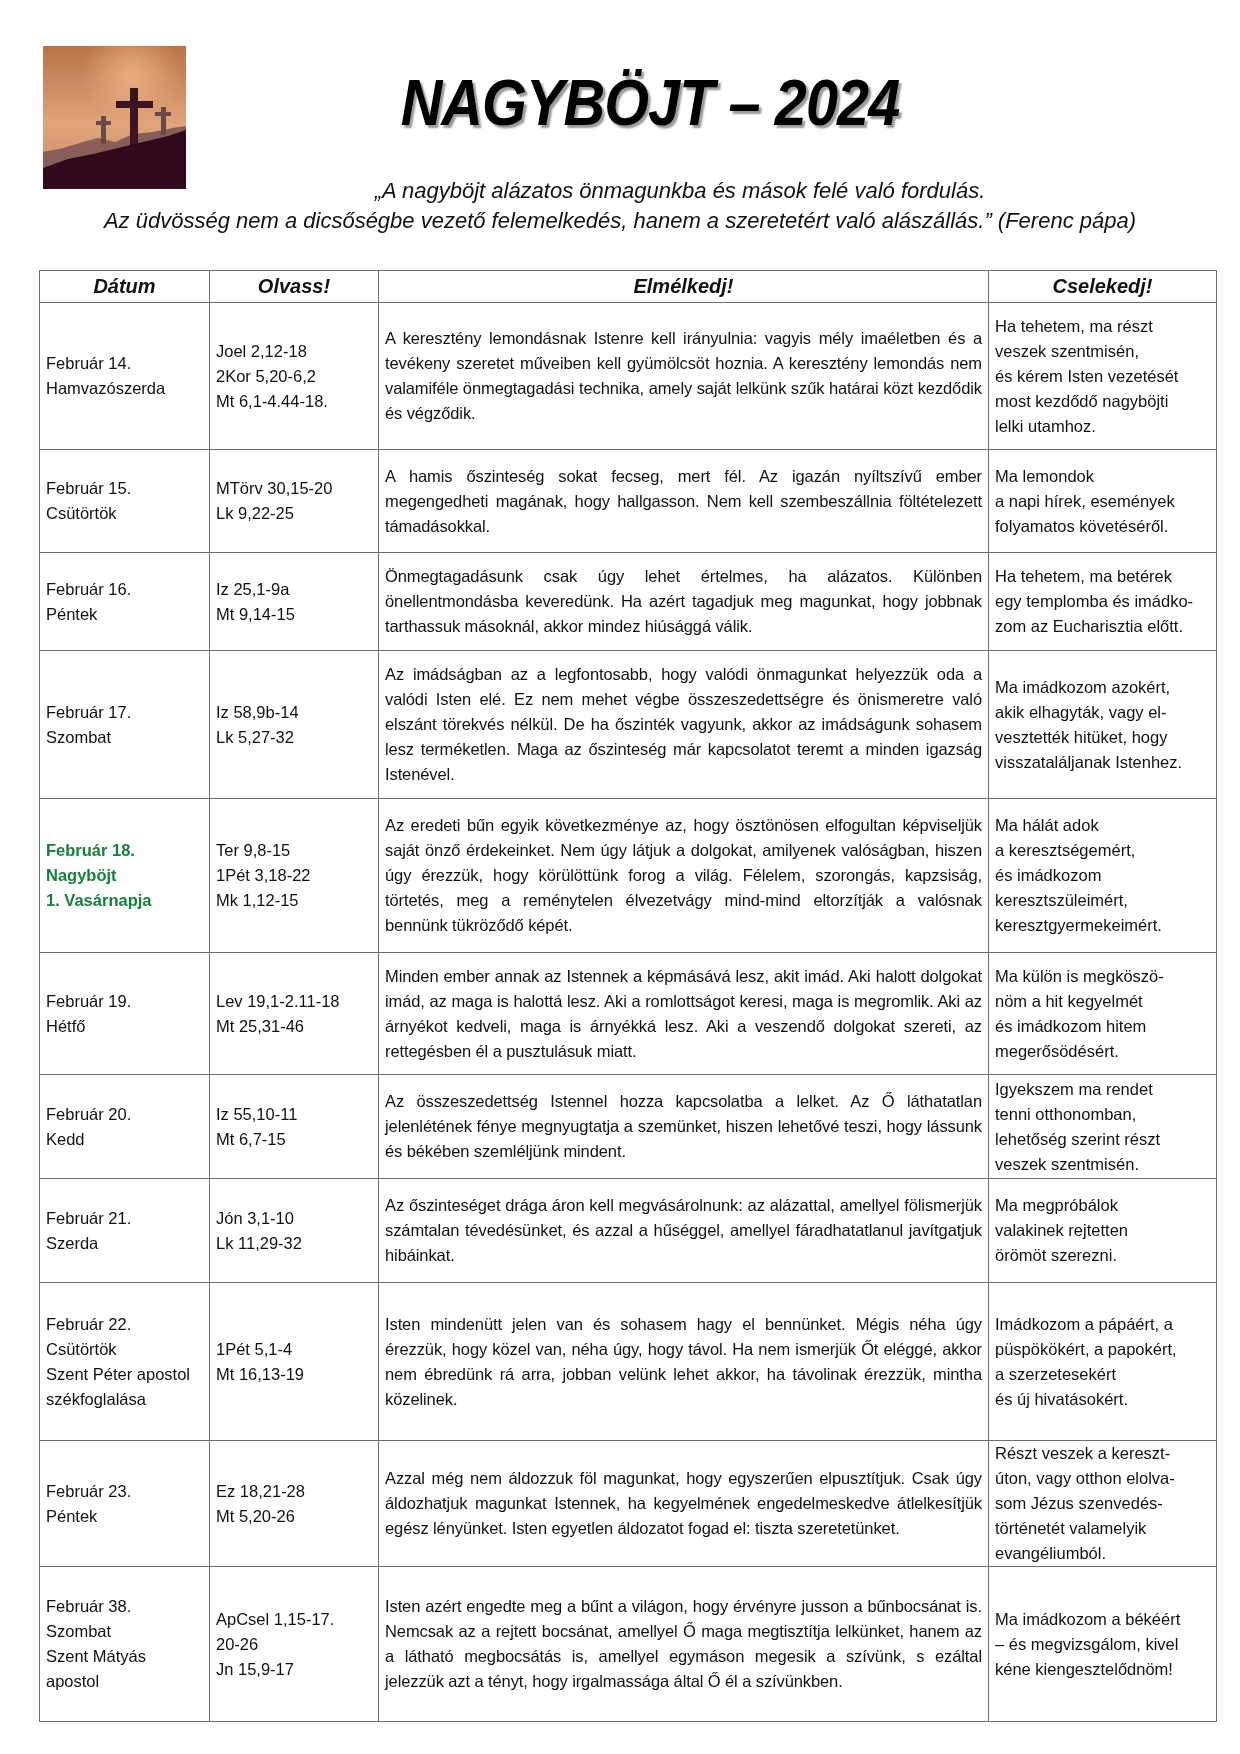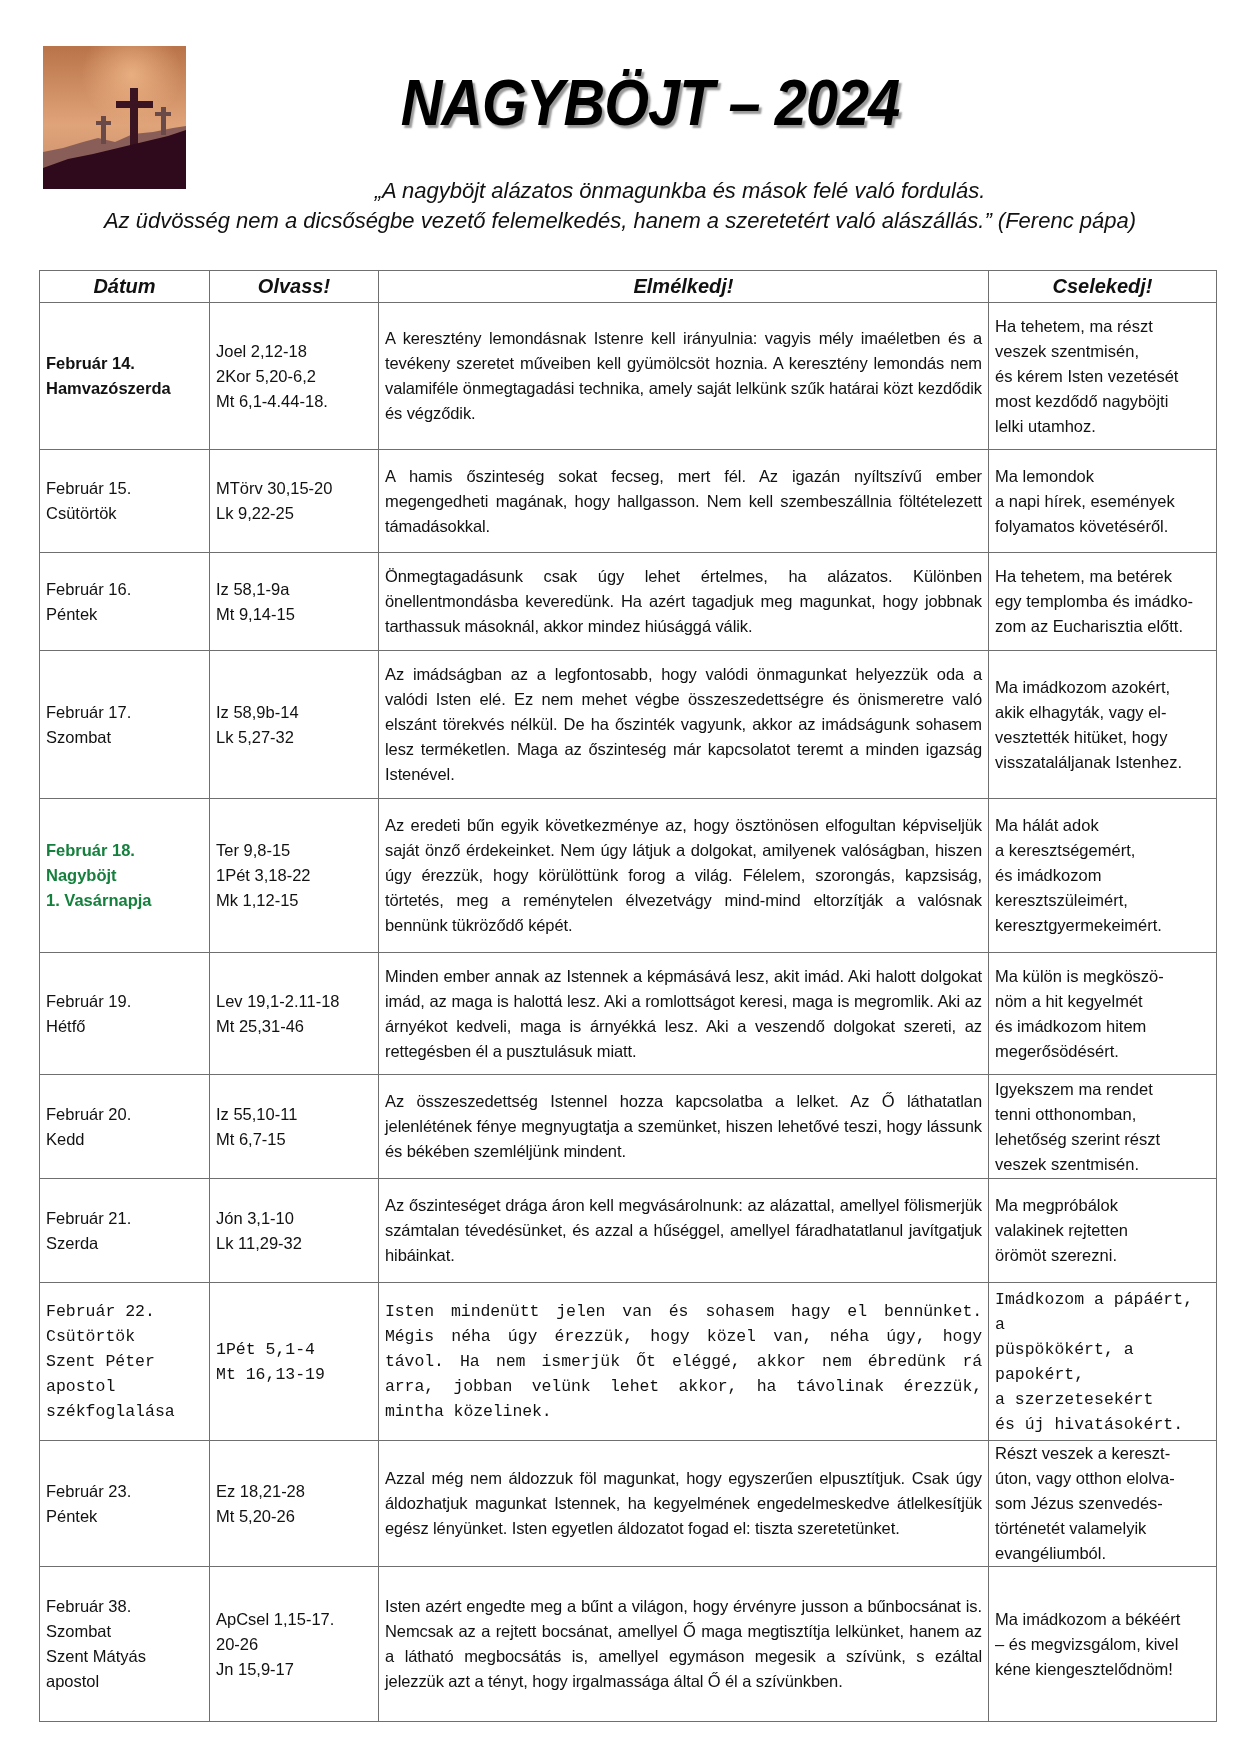--- a/index.html
+++ b/index.html
@@ -8,21 +8,21 @@
   .title { position:absolute; left:0; width:1240px; top:66px; text-align:center; font-family:"Liberation Sans", sans-serif; font-weight:bold; font-style:italic; font-size:64px; letter-spacing:-1px; color:#000; text-shadow:3px 3px 2px #9a9a9a; transform:scaleX(0.9); transform-origin:650px 0; }
   .title span { display:inline-block; padding-left:60px; }
   .quote { position:absolute; left:0; width:1240px; text-align:center; font-style:italic; font-size:22px; color:#111; }
   .q1 { top:178px; padding-left:120px; box-sizing:border-box; }
   .q2 { top:208px; }
   table.grid { position:absolute; left:39px; top:270px; width:1177px; border-collapse:collapse; table-layout:fixed; }
   table.grid td, table.grid th { border:1.5px solid #6f6f6f; padding:0 6px; vertical-align:middle; font-size:16.5px; line-height:25px;margin-top:14px; }
   table.grid th { font-style:italic; font-weight:bold; font-size:20px; height:31px; text-align:center; }
   td.date, td.read, td.act { text-align:left; }
   td.med { text-align:justify; padding:0 7px 0 8px; letter-spacing:-0.1px; }
-  td.date.bold { font-weight:bold; }
+  td.date.bold { font-weight:normal; }
   td.date.red { color:#15803d; font-weight:bold; }
   .line { display:block; }
 </style>
 </head>
 <body>
 
 <div class="logo">
   <svg width="143" height="143" viewBox="0 0 143 143">
     <defs>
       <linearGradient id="sky" x1="0" y1="0" x2="0" y2="1">
@@ -102,21 +102,21 @@
           <span class="line">a napi hírek, események</span>
           <span class="line">folyamatos követéséről.</span>
         </td>
       </tr>
       <tr style="height: 98px;">
         <td class="date">
           <span class="line">Február 16.</span>
           <span class="line">Péntek</span>
         </td>
         <td class="read">
-          <span class="line">Iz 58,1-9a</span>
+          <span class="line">Iz 25,1-9a</span>
           <span class="line">Mt 9,14-15</span>
         </td>
         <td class="med">Önmegtagadásunk csak úgy lehet értelmes, ha alázatos. Különben önellentmondásba keveredünk. Ha azért tagadjuk meg magunkat, hogy jobbnak tarthassuk másoknál, akkor mindez hiúsággá válik.</td>
         <td class="act">
           <span class="line">Ha tehetem, ma betérek</span>
           <span class="line">egy templomba és imádko-</span>
           <span class="line">zom az Eucharisztia előtt.</span>
         </td>
       </tr>
       <tr style="height: 148px;">
@@ -199,21 +199,21 @@
           <span class="line">Jón 3,1-10</span>
           <span class="line">Lk 11,29-32</span>
         </td>
         <td class="med">Az őszinteséget drága áron kell megvásárolnunk: az alázattal, amellyel fölismerjük számtalan tévedésünket, és azzal a hűséggel, amellyel fáradhatatlanul javítgatjuk hibáinkat.</td>
         <td class="act">
           <span class="line">Ma megpróbálok</span>
           <span class="line">valakinek rejtetten</span>
           <span class="line">örömöt szerezni.</span>
         </td>
       </tr>
-      <tr style="height: 158px; font-family: Liberation Mono, monospace;">
+      <tr style="height: 158px;">
         <td class="date">
           <span class="line">Február 22.</span>
           <span class="line">Csütörtök</span>
           <span class="line">Szent Péter apostol</span>
           <span class="line">székfoglalása</span>
         </td>
         <td class="read">
           <span class="line">1Pét 5,1-4</span>
           <span class="line">Mt 16,13-19</span>
         </td>

